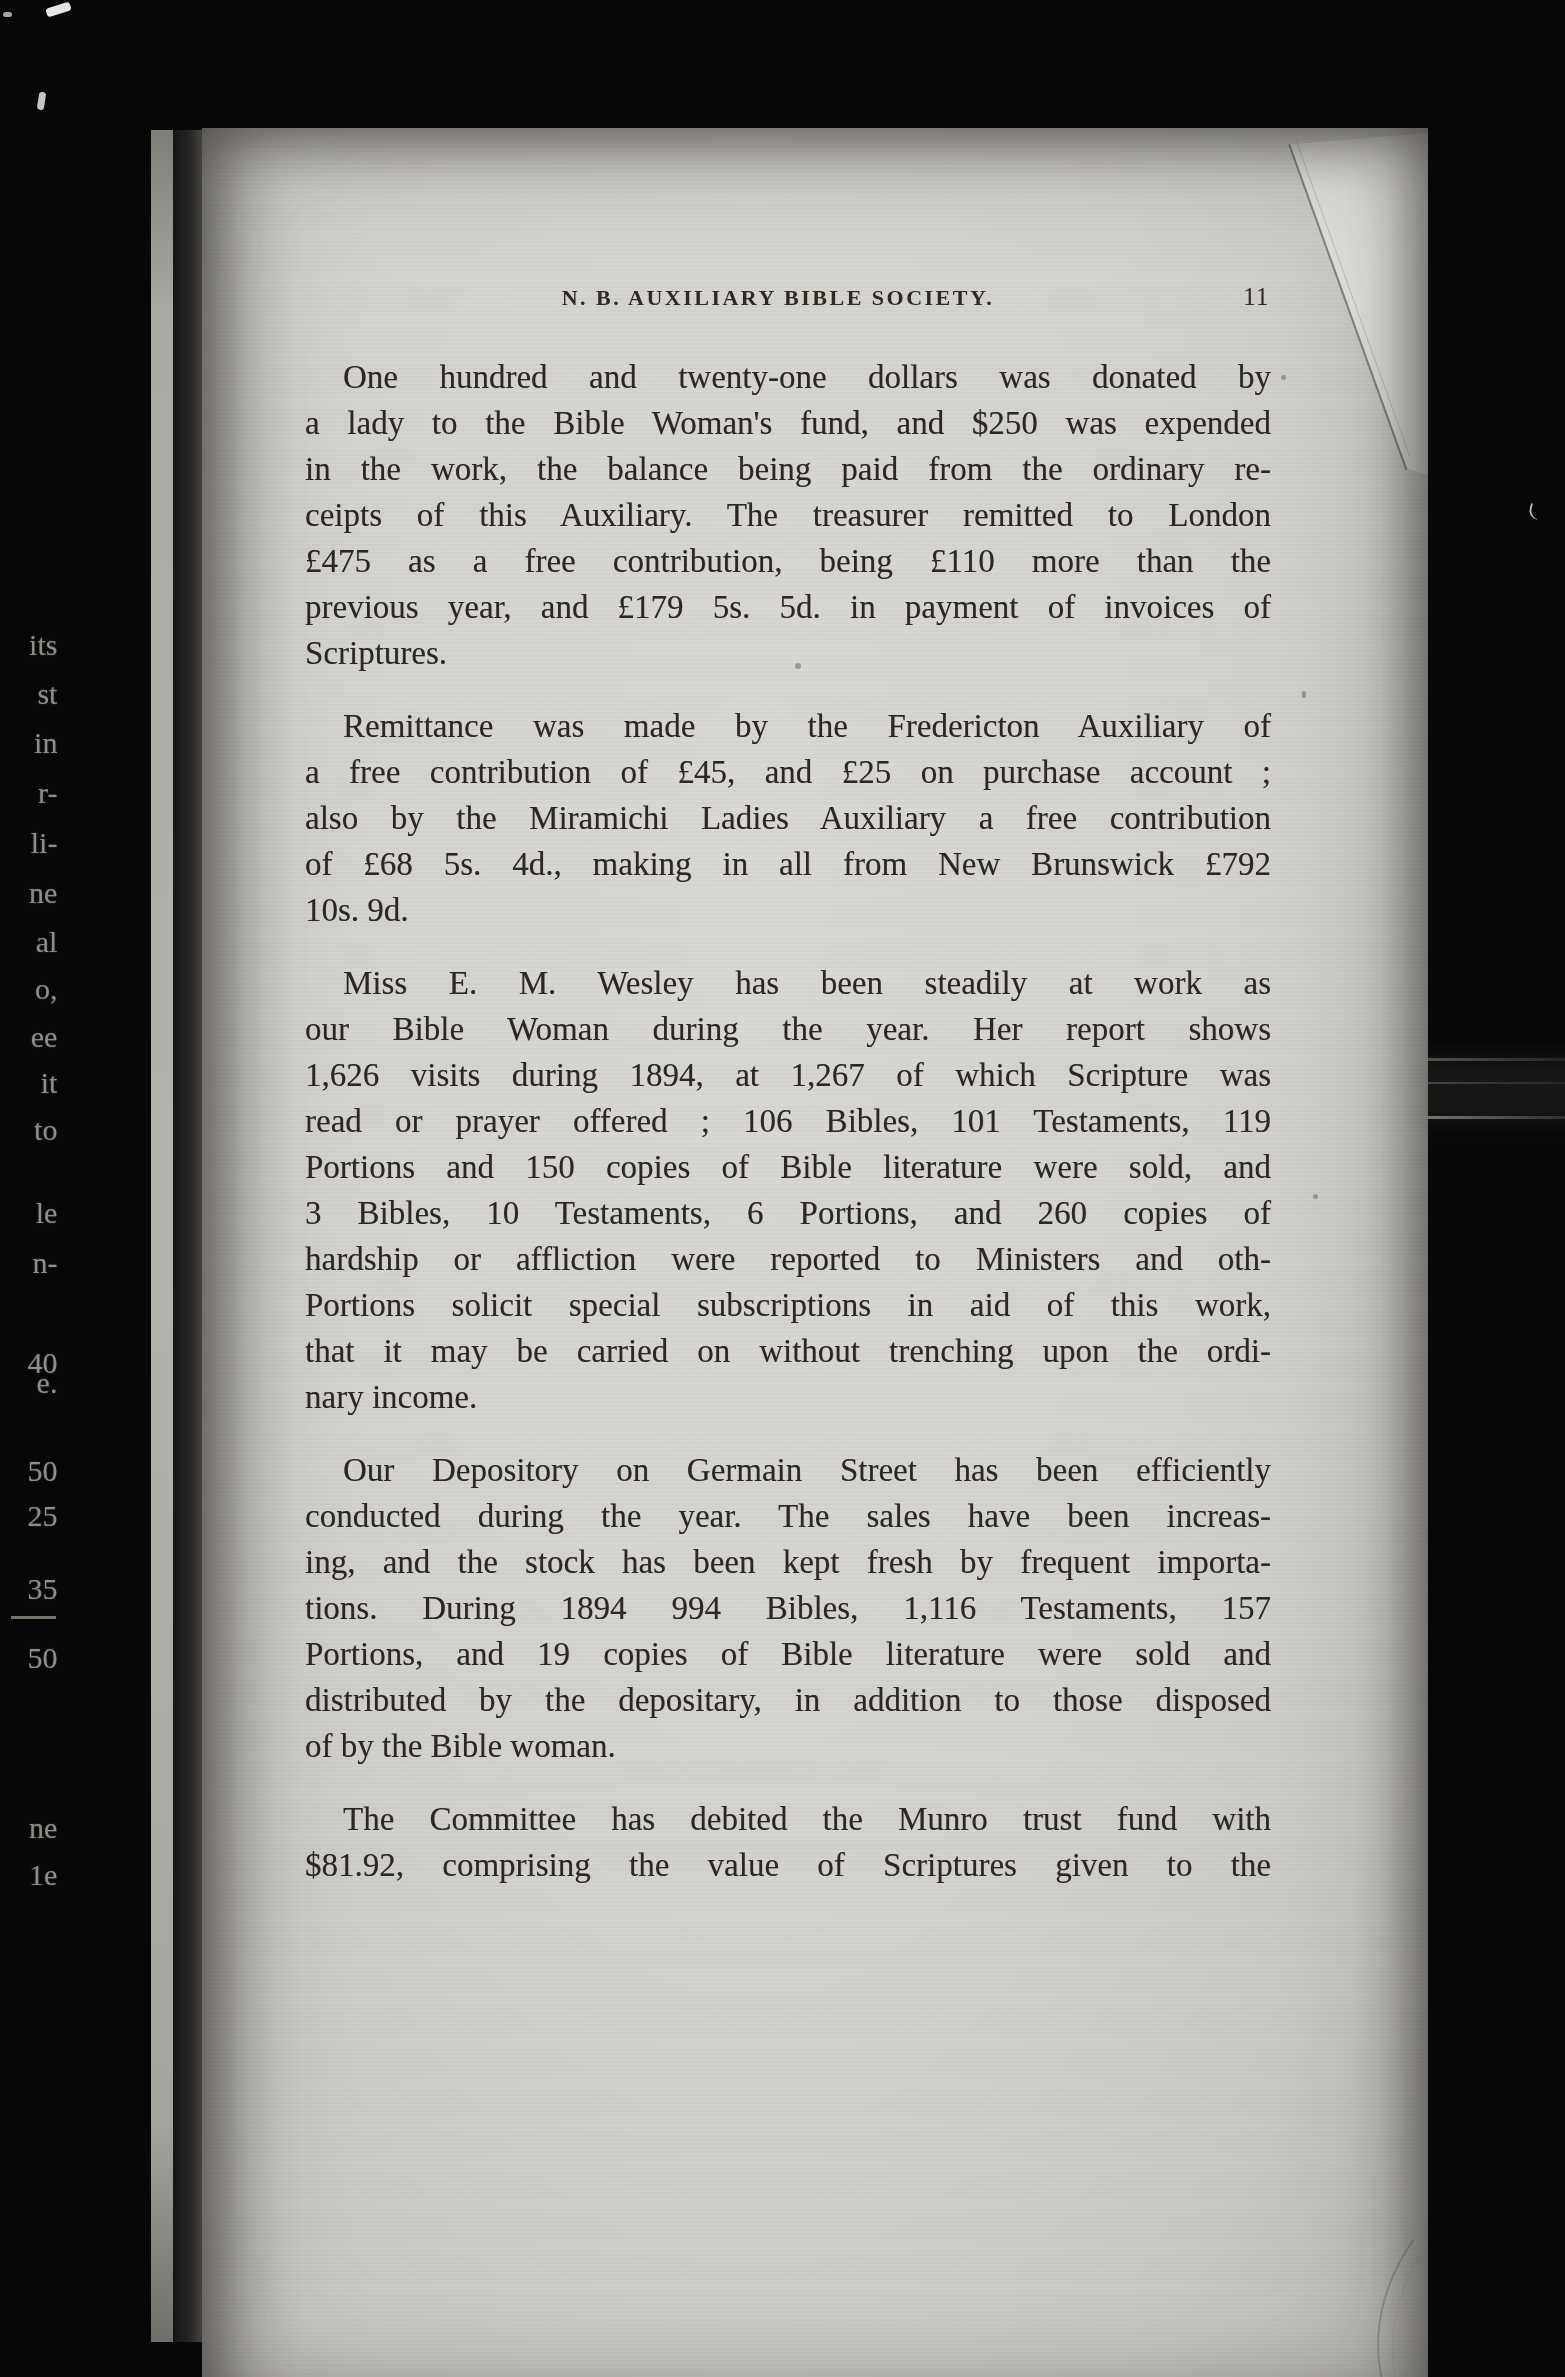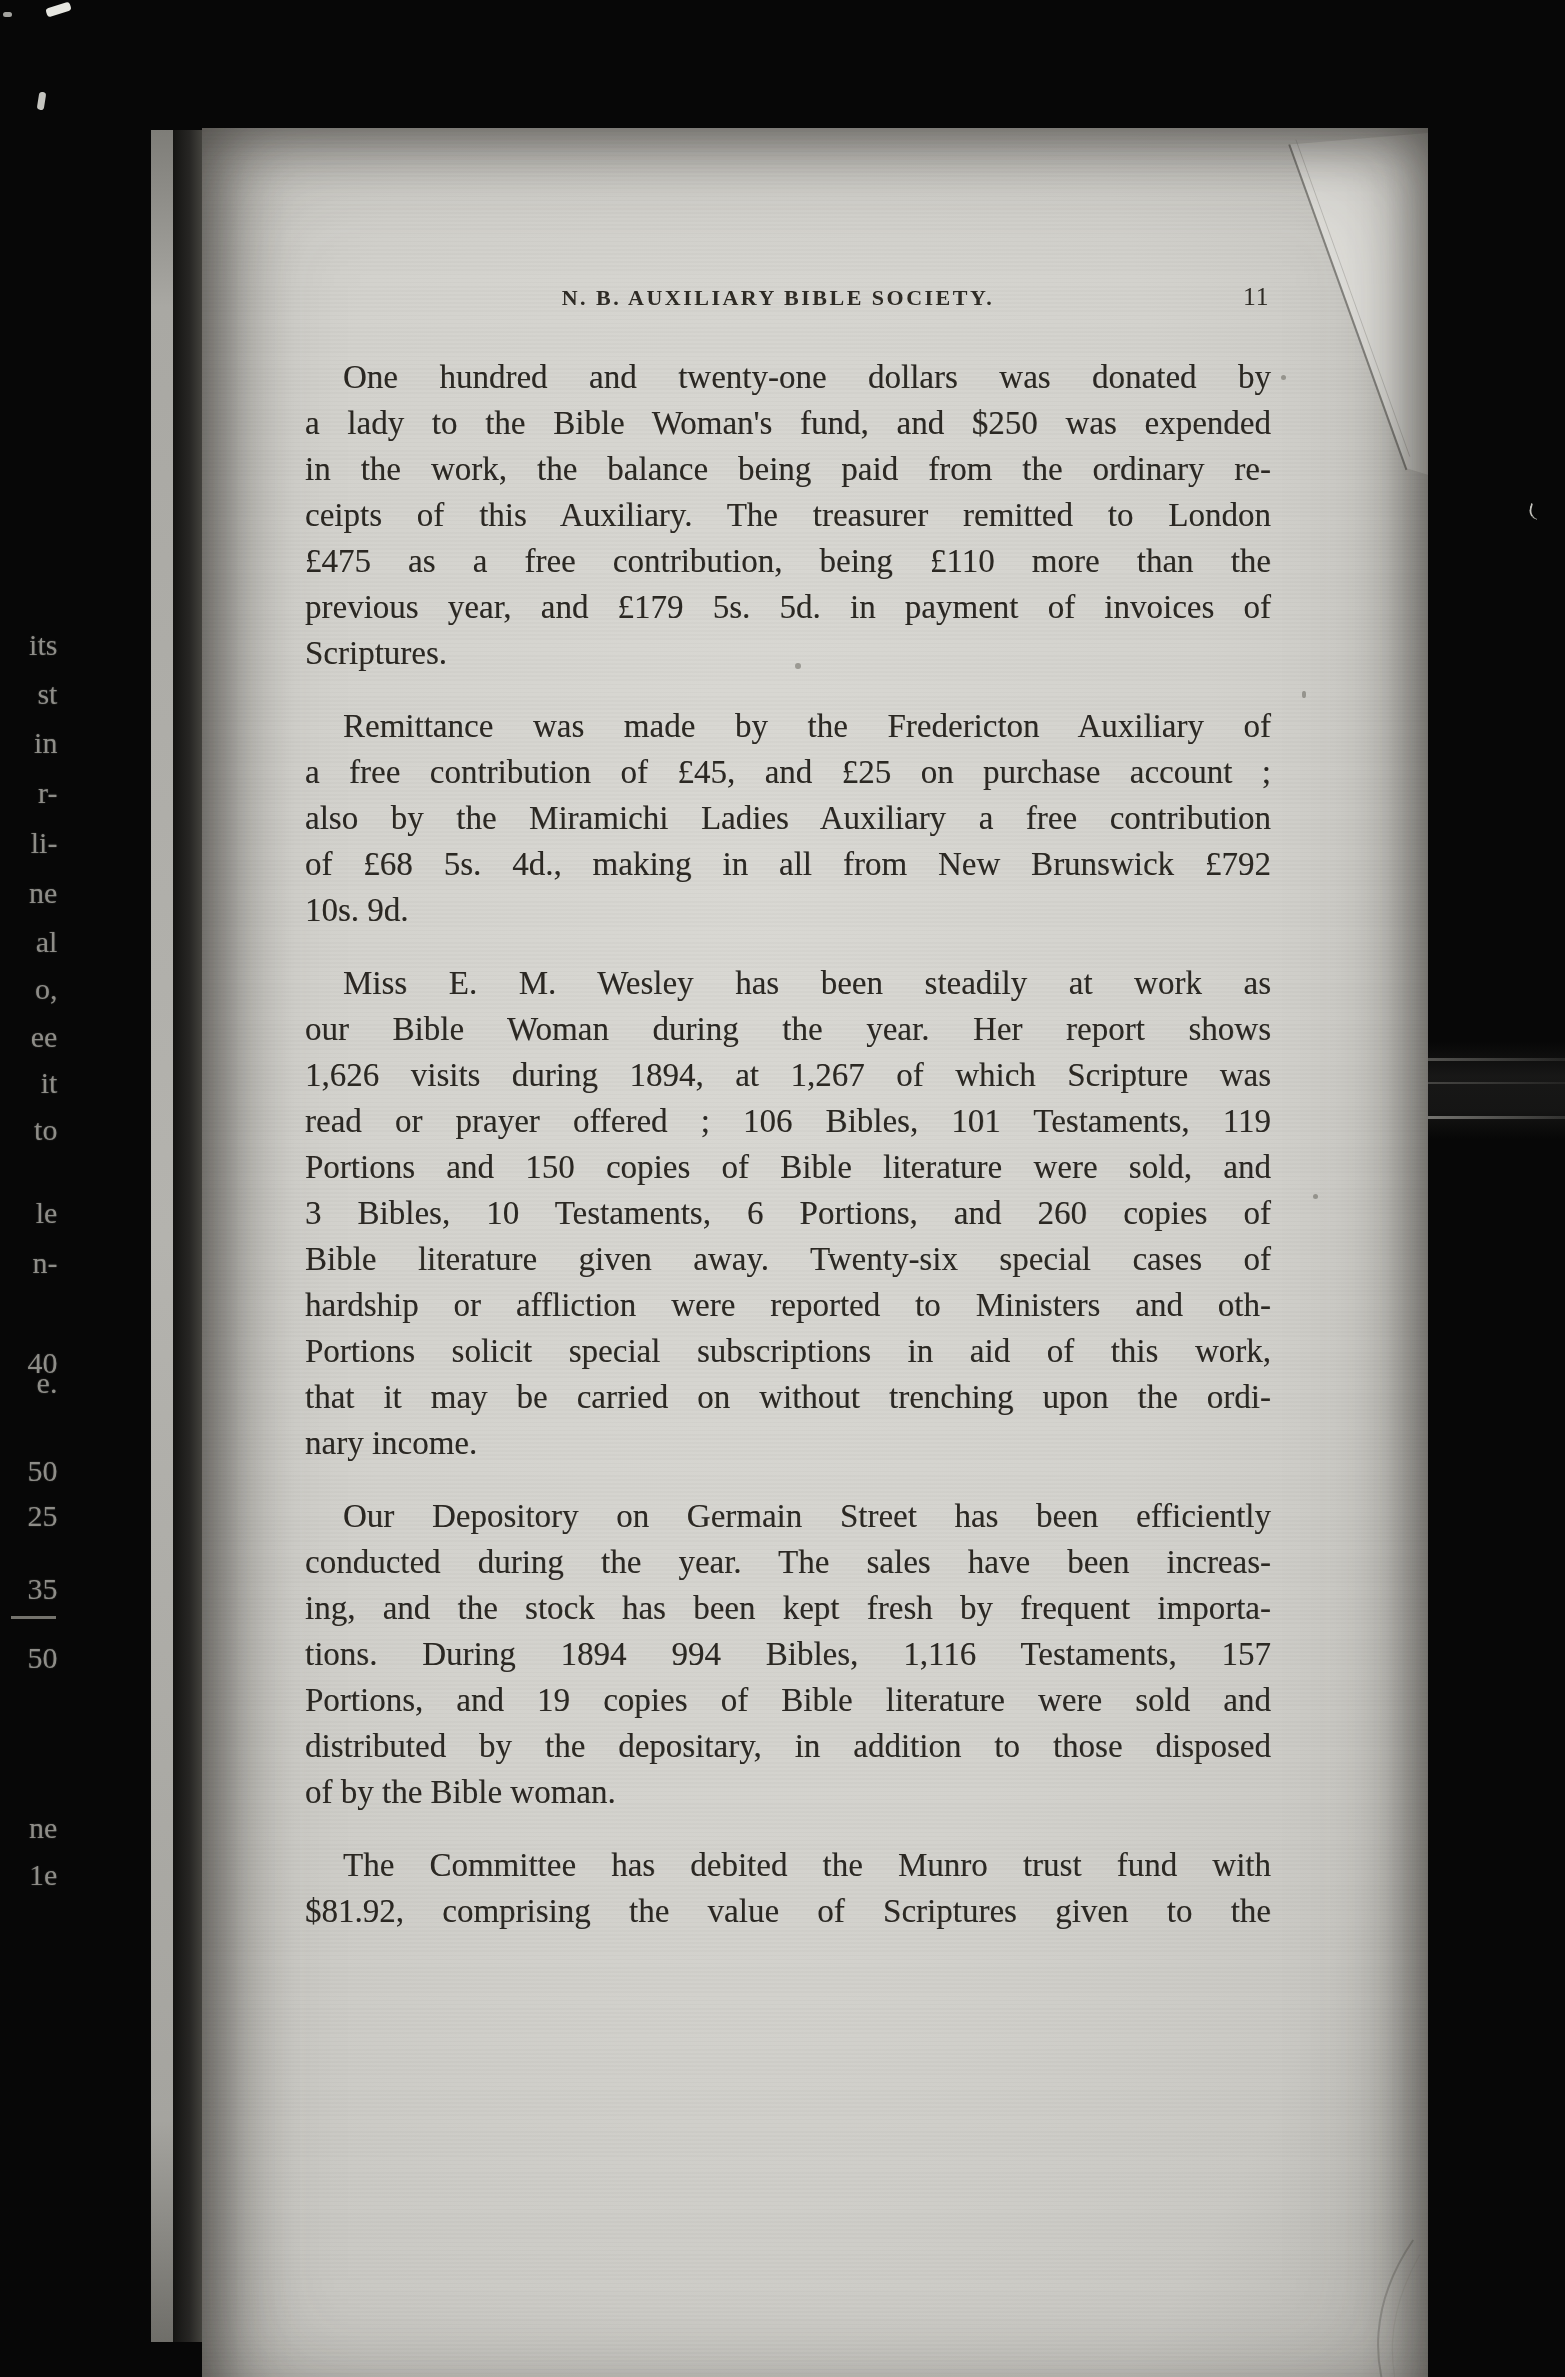--- a/index.html
+++ b/index.html
@@ -169,21 +169,20 @@
           <div class="line">of £68 5s. 4d., making in all from New Brunswick £792</div>
           <div class="line last">10s. 9d.</div>
         </div>
         <div class="para">
           <div class="line indent">Miss E. M. Wesley has been steadily at work as</div>
           <div class="line">our Bible Woman during the year.  Her report shows</div>
           <div class="line">1,626 visits during 1894, at 1,267 of which Scripture was</div>
           <div class="line">read or prayer offered ; 106 Bibles, 101 Testaments, 119</div>
           <div class="line">Portions and 150 copies of Bible literature were sold, and</div>
           <div class="line">3 Bibles, 10 Testaments, 6 Portions, and 260 copies of</div>
-          <div class="line">Bible literature given away.  Twenty-six special cases of</div>
           <div class="line">hardship or affliction were reported to Ministers and oth-</div>
           <div class="line">Portions solicit special subscriptions in aid of this work,</div>
           <div class="line">that it may be carried on without trenching upon the ordi-</div>
           <div class="line last">nary income.</div>
         </div>
         <div class="para">
           <div class="line indent">Our Depository on Germain Street has been efficiently</div>
           <div class="line">conducted during the year.  The sales have been increas-</div>
           <div class="line">ing, and the stock has been kept fresh by frequent importa-</div>
           <div class="line">tions.  During 1894 994 Bibles, 1,116 Testaments, 157</div>

